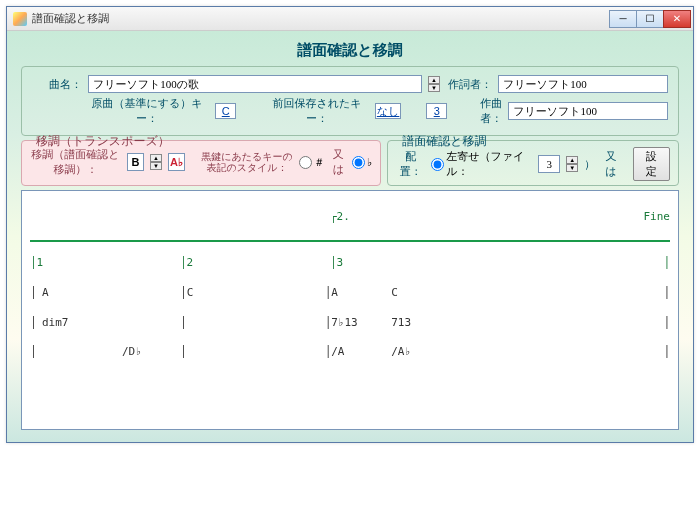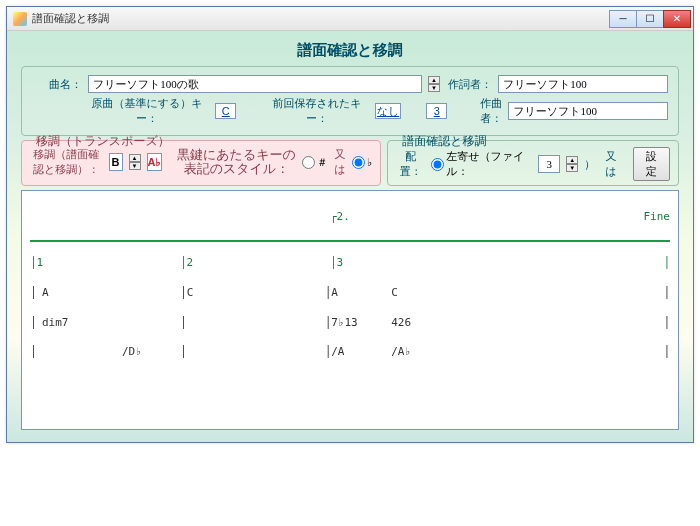--- a/index.html
+++ b/index.html
@@ -241,21 +241,21 @@
         <div class="legend">移調（トランスポーズ）</div>
         <div class="row" style="margin:0">
           <span class="lbl" style="color:#8a3a4a">移調（譜面確認と移調）：</span>
           <span class="transpose-key">B</span>
           <span class="spinner-pair">
             <span class="sp">▲</span>
             <span class="sp">▼</span>
           </span>
           <span class="transpose-key red">A♭</span>
           <span style="width:6px"></span>
-          <span class="lbl" style="color:#8a3a4a;font-size:13px;line-height:1.1;white-space:pre">黒鍵にあたるキーの
+          <span class="lbl" style="color:#8a3a4a;font-size:10px;line-height:1.1;white-space:pre">黒鍵にあたるキーの
 表記のスタイル：</span>
           <label class="radio">
               <input type="radio" name="acc" style="">
               <span>＃</span>
             </label>
           <span class="lbl" style="color:#8a3a4a">又は</span>
           <label class="radio">
               <input type="radio" name="acc" checked="" style="">
               <span>♭</span>
             </label>
@@ -281,18 +281,18 @@
           <button class="btn">設定</button>
         </div>
       </div>
     </div>
 
     <div class="score">
 <div class="topline"><span style="width:300px"></span><span>┌2.</span><span style="flex:1"></span><span style="width:80px;text-align:right">Fine</span></div>
 <div class="rule"></div>
 <div class="bars"><span class="cell" style="width:150px">│1</span><span class="cell" style="width:150px">│2</span><span class="cell" style="width:150px">│3</span><span class="cell" style="flex:1;text-align:right">│</span></div>
 <div style="display:flex"><span style="width:12px">│</span><span class="cell" style="width:60px">A</span><span style="width:78px"></span><span>│</span><span class="cell" style="width:60px">C</span><span style="width:78px"></span><span>│</span><span class="cell" style="width:60px">A</span><span class="cell" style="width:60px">C</span><span style="flex:1;text-align:right">│</span></div>
-<div style="display:flex"><span style="width:12px">│</span><span class="cell" style="width:60px">dim7</span><span style="width:78px"></span><span>│</span><span style="width:138px"></span><span>│</span><span class="cell" style="width:60px">7♭13</span><span class="cell" style="width:60px">426</span><span style="flex:1;text-align:right">│</span></div>
+<div style="display:flex"><span style="width:12px">│</span><span class="cell" style="width:60px">dim7</span><span style="width:78px"></span><span>│</span><span style="width:138px"></span><span>│</span><span class="cell" style="width:60px">7♭13</span><span class="cell" style="width:60px">713</span><span style="flex:1;text-align:right">│</span></div>
 <div style="display:flex"><span style="width:12px">│</span><span style="width:80px"></span><span class="cell" style="width:58px">/D♭</span><span>│</span><span style="width:138px"></span><span>│</span><span class="cell" style="width:60px">/A</span><span class="cell" style="width:60px">/A♭</span><span style="flex:1;text-align:right">│</span></div>
     </div>
 
   </div>
 </div>
 
 </body></html>

